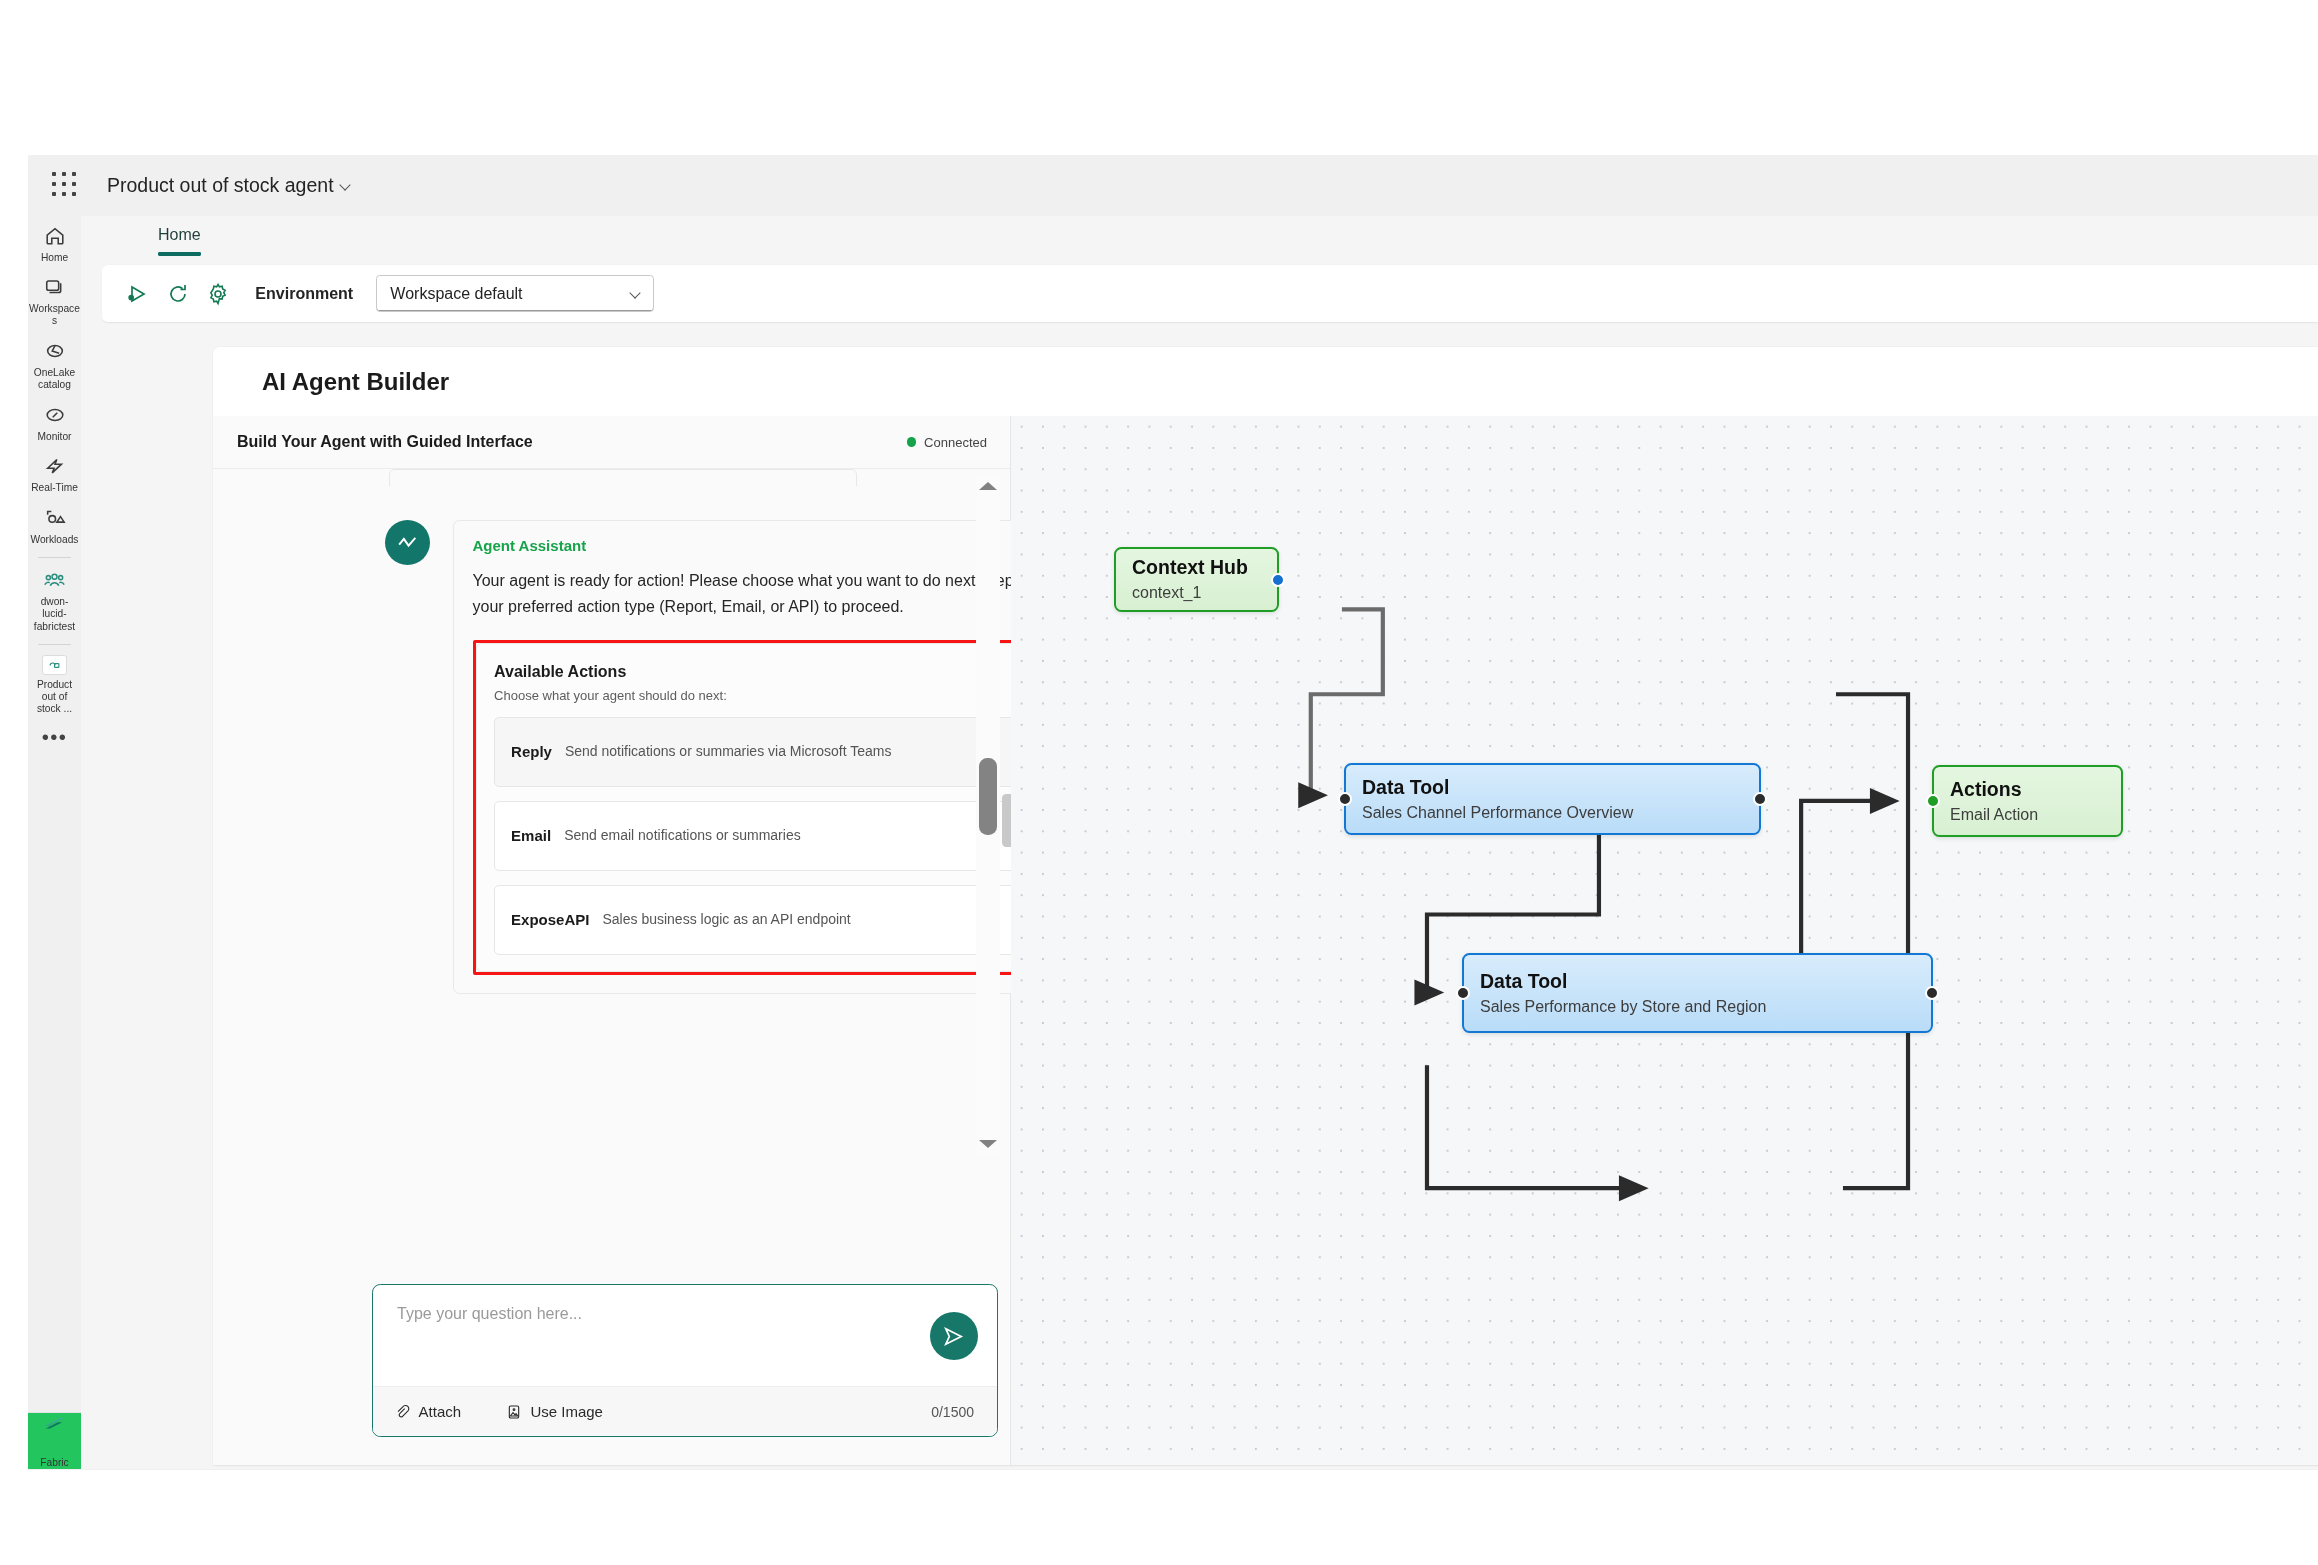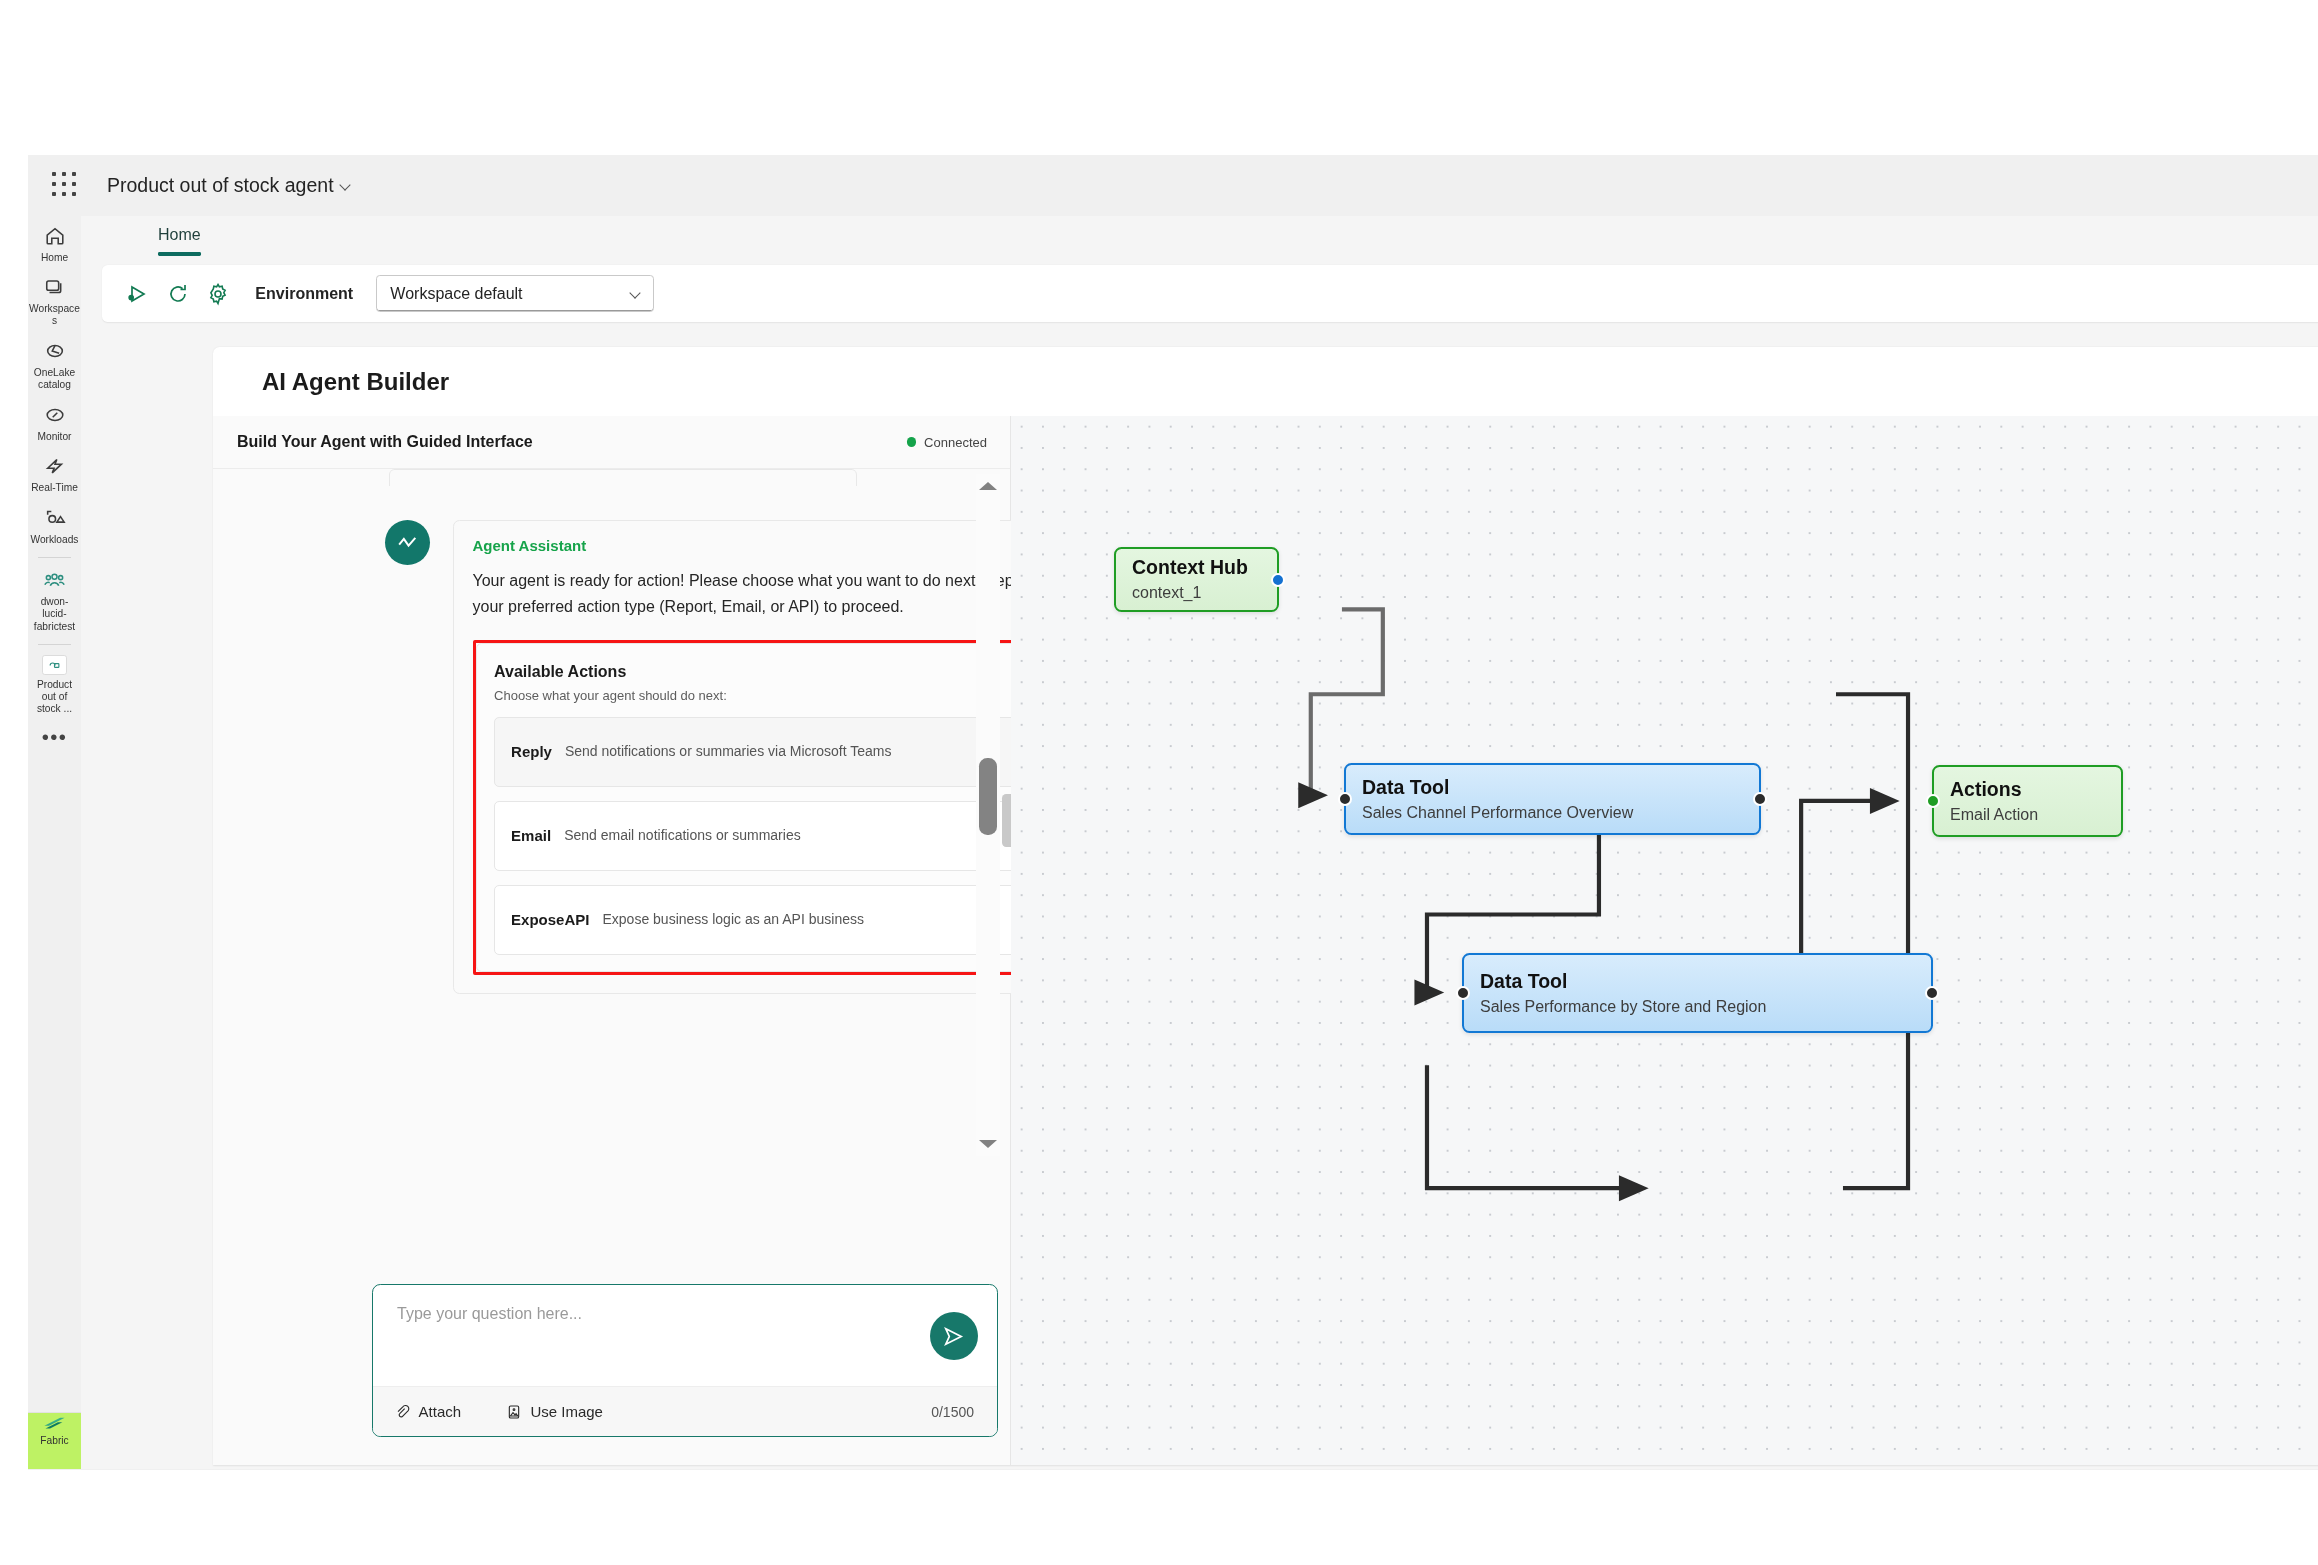--- a/index.html
+++ b/index.html
@@ -89,22 +89,22 @@
   .rail-sep { width: 33px; height: 0.9px; background: #d4d4d4; margin: 7.4px 0 2.8px; }
   .rail-thumb {
     width: 25px; height: 20.4px; border-radius: 2.8px;
     background: #fff; border: 0.5px solid #dcdcdc;
     display: flex; align-items: center; justify-content: center;
   }
   .rail-dots { font-size: 20.4px; color: #444; letter-spacing: 1.4px; line-height: .6; padding: 12px 0; cursor:pointer;}
   #fabric-foot {
     position: absolute; left: 0; bottom: 0;
     width: 53px; height: 57px;
-    background: #bef264; border-top: 0.9px solid #e2e2e2;
-    display: flex; flex-direction: column; align-items: center; justify-content: flex-start;
+    background: #22c55e; border-top: 0.9px solid #e2e2e2;
+    display: flex; flex-direction: column; align-items: center; justify-content: space-between;
     cursor: pointer;
   }
   #fabric-foot .rail-lb { font-size: 10.2px; }
 
   
   #content {
     position: absolute; left: 53px; top: 61px;
     width: 2673px; height: 1253px;
     background: #f5f5f5;
   }
@@ -514,21 +514,21 @@
                     <div class="act-item shaded">
                       <span class="act-k">Reply</span>
                       <span class="act-d">Send notifications or summaries via Microsoft Teams</span>
                     </div>
                     <div class="act-item">
                       <span class="act-k">Email</span>
                       <span class="act-d">Send email notifications or summaries</span>
                     </div>
                     <div class="act-item">
                       <span class="act-k">ExposeAPI</span>
-                      <span class="act-d">Expose business logic as an API business</span>
+                      <span class="act-d">Sales business logic as an API endpoint</span>
                     </div>
                   </div>
                 </div>
               </div>
             </div>
           </div>
 
           <div id="sbar">
             <div class="sb-arrow">
               <span class="sb-tri sb-up"></span>

